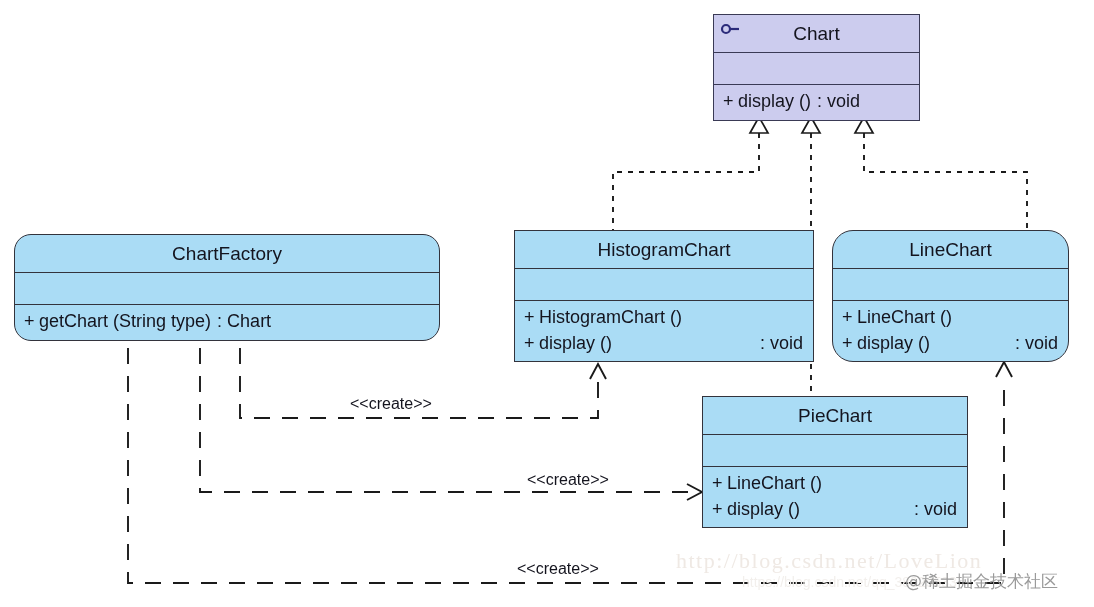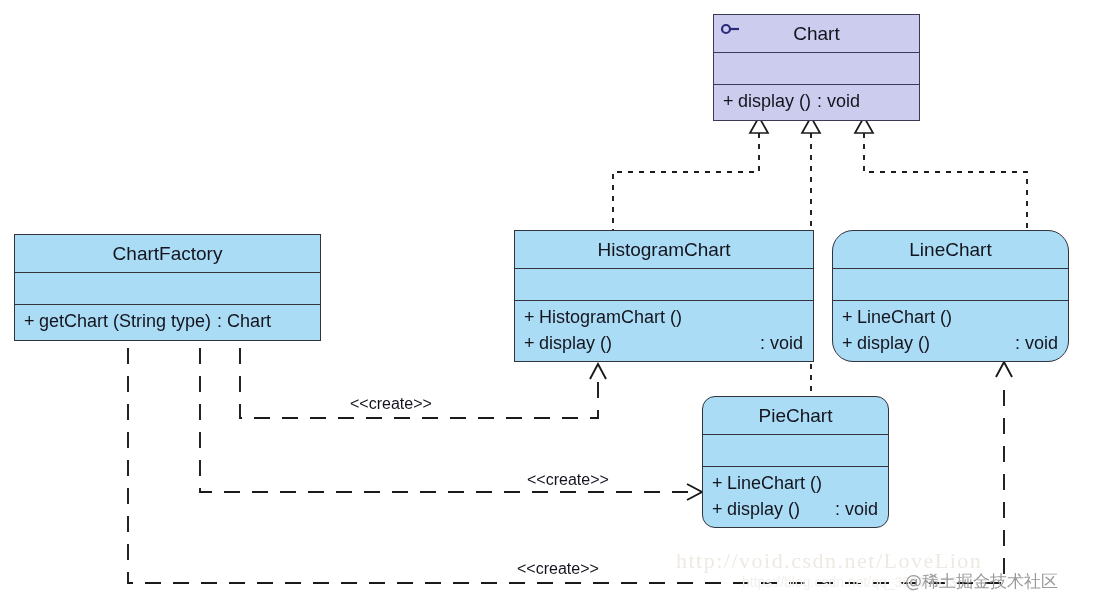--- a/index.html
+++ b/index.html
@@ -195,21 +195,21 @@
         <span class="op-vis">+</span>
         <span class="op-sig">display ()</span>
         <span class="op-ret">
           <span>:</span>
           <span>void</span>
         </span>
       </div>
     </div>
   </div>
 
-  <div class="uml-class" style="left:14px; top:234px; width:307px;">
+  <div class="uml-class" style="left:14px; top:234px; width:426px;border-radius:17px;">
     <div class="uml-name">
       <span>ChartFactory</span>
     </div>
     <div class="uml-attrs"></div>
     <div class="uml-ops">
       <div class="op-row op-inline">
         <span class="op-vis">+</span>
         <span class="op-sig">getChart (String type)</span>
         <span class="op-ret">
           <span>:</span>
@@ -254,21 +254,21 @@
         <span class="op-vis">+</span>
         <span class="op-sig">display ()</span>
         <span class="op-ret">
           <span>:</span>
           <span>void</span>
         </span>
       </div>
     </div>
   </div>
 
-  <div class="uml-class" style="left:702px; top:396px; width:187px;border-radius:13px;">
+  <div class="uml-class" style="left:702px; top:396px; width:266px;">
     <div class="uml-name">
       <span>PieChart</span>
     </div>
     <div class="uml-attrs"></div>
     <div class="uml-ops">
       <div class="op-row op-inline">
         <span class="op-vis">+</span>
         <span class="op-sig">LineChart ()</span>
       </div>
       <div class="op-row">
@@ -281,17 +281,17 @@
       </div>
     </div>
   </div>
 
   <div class="edge-label" style="left:347px; top:396px;">&lt;&lt;create&gt;&gt;</div>
 
   <div class="edge-label" style="left:524px; top:472px;">&lt;&lt;create&gt;&gt;</div>
 
   <div class="edge-label" style="left:514px; top:561px;">&lt;&lt;create&gt;&gt;</div>
 
-  <div class="wm-url">http://void.csdn.net/LoveLion</div>
+  <div class="wm-url">http://blog.csdn.net/LoveLion</div>
   <div class="wm-url2">https://blog.csdn.net/qq_38029533</div>
   <div class="wm-cn">@稀土掘金技术社区</div>
 
 </div>
 
 </body></html>

